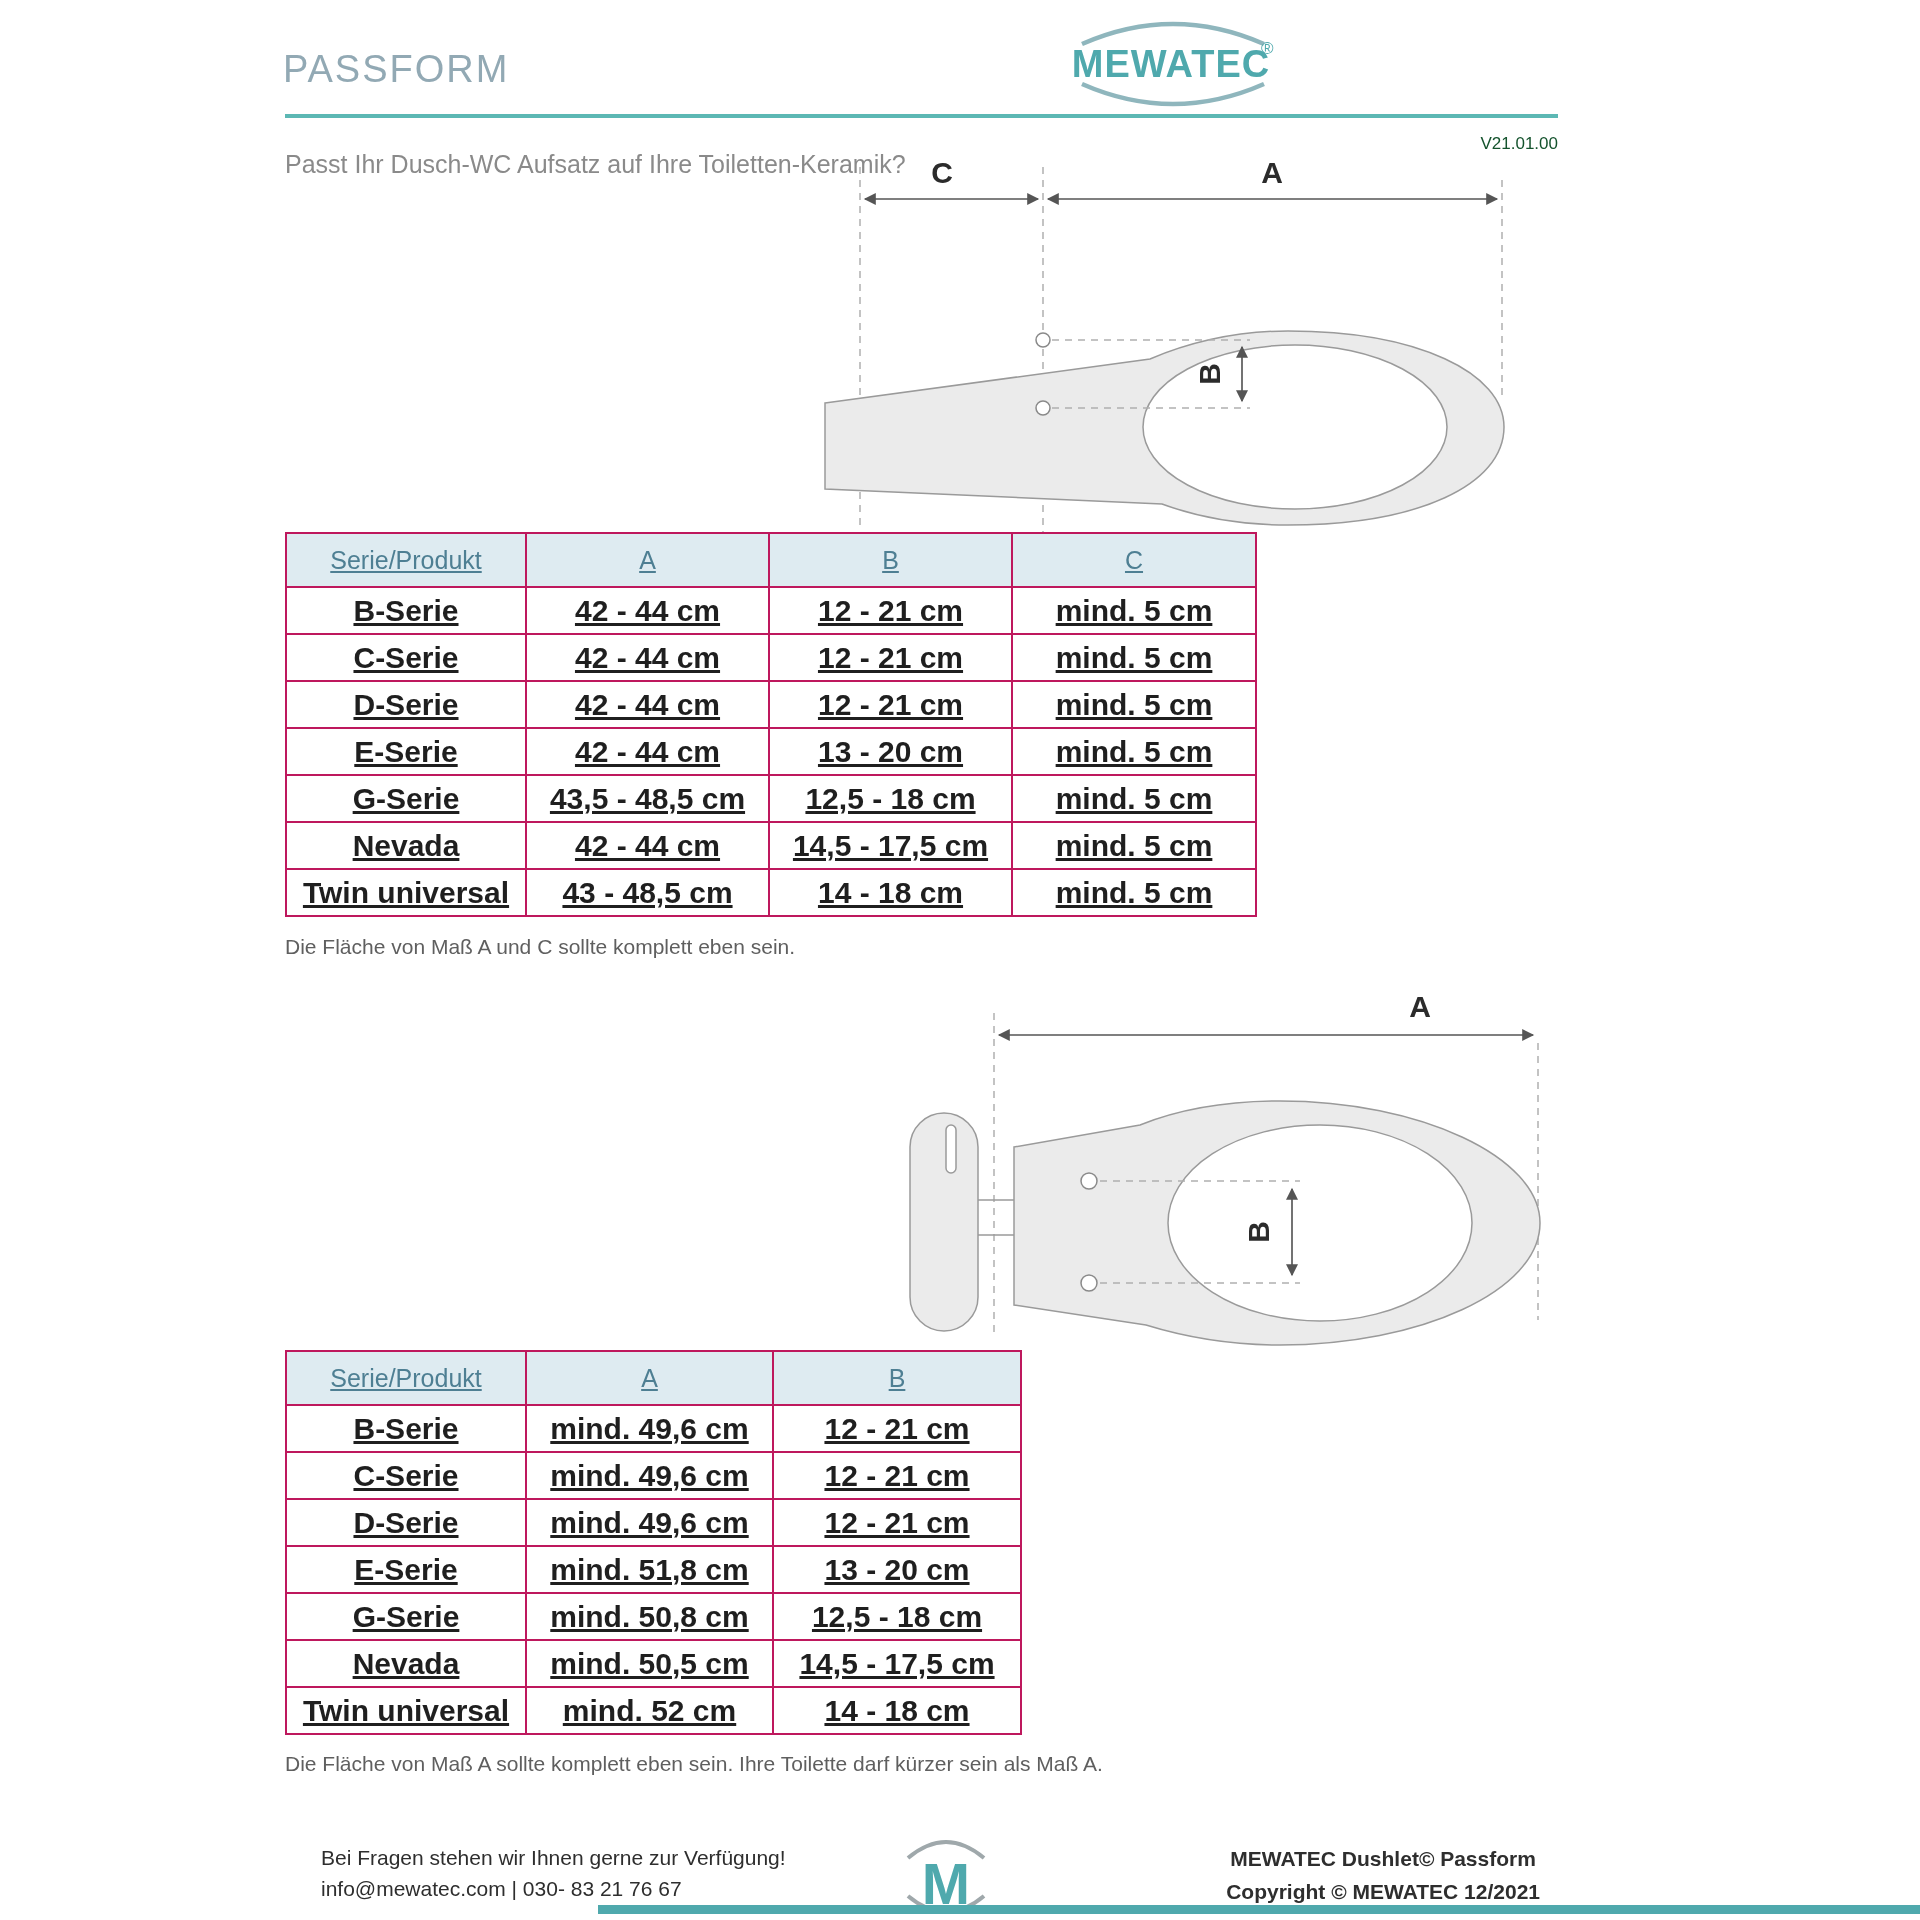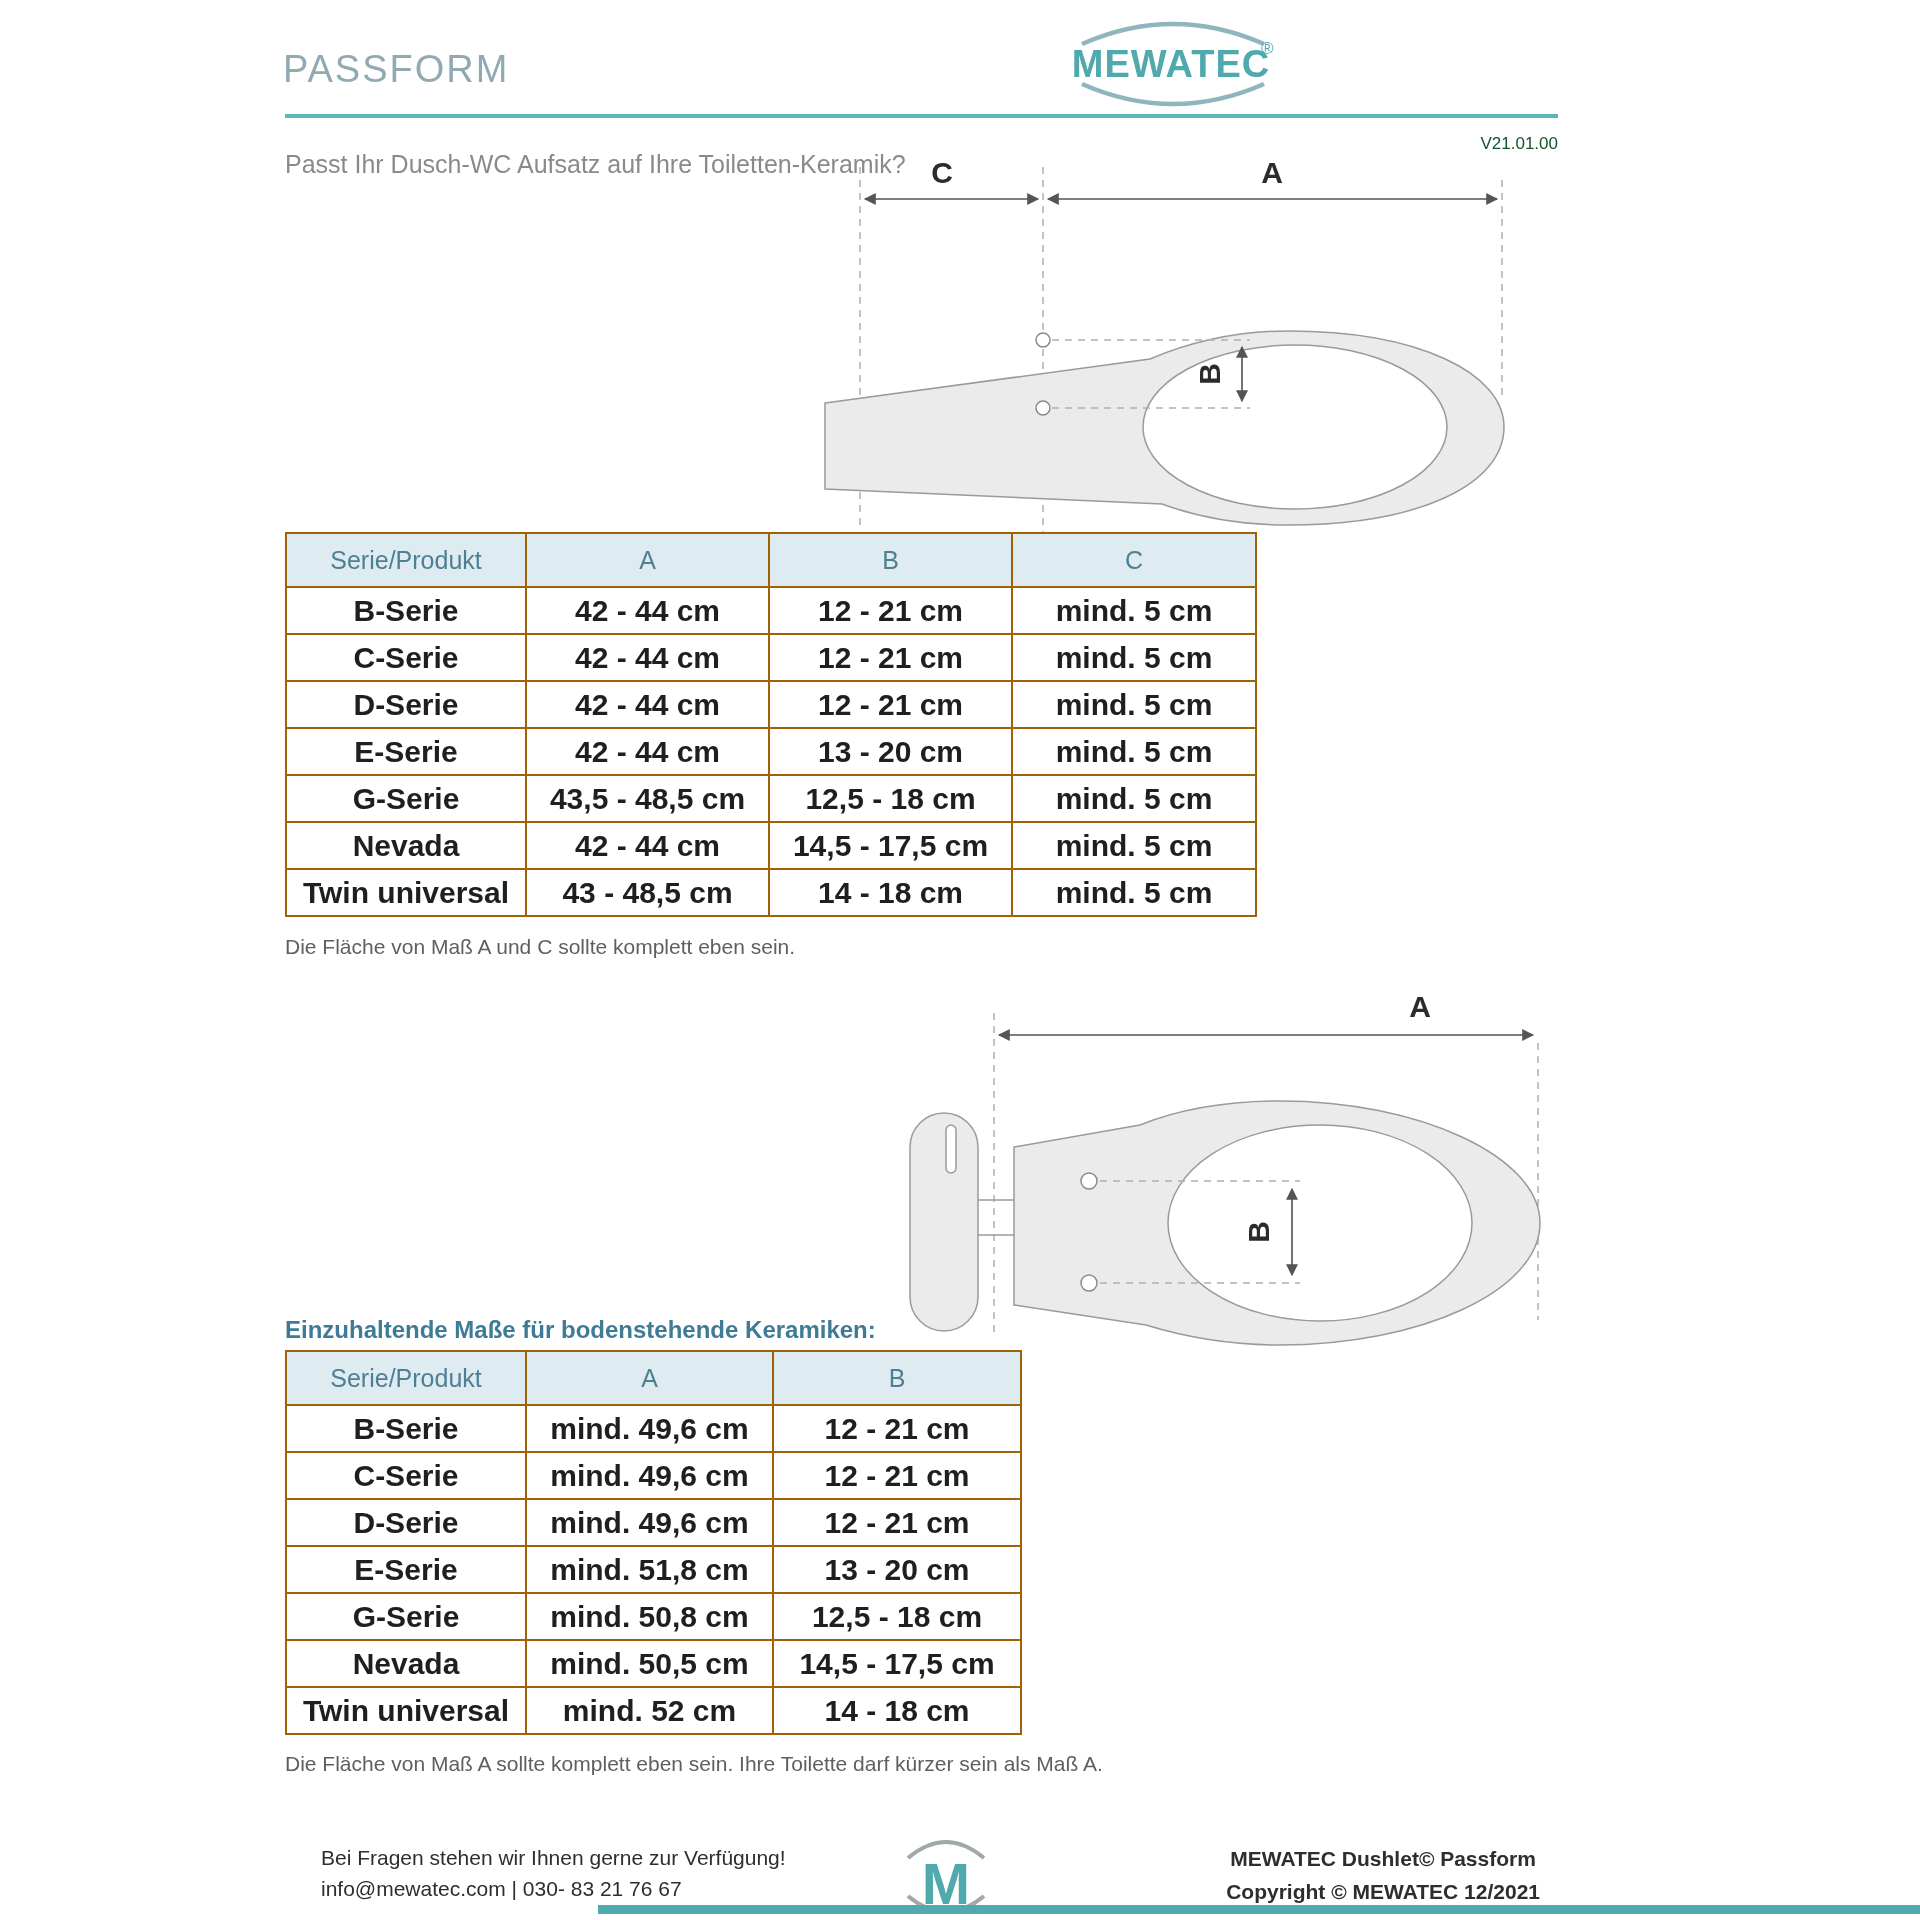--- a/index.html
+++ b/index.html
@@ -15,21 +15,21 @@
   .version { top:134px; right:362px; font-size:17px; color:#14532d; }
   .subtitle { left:285px; top:150px; font-size:25px; color:#8A8A8A; }
   .brand-logo { left:1068px; top:14px; }
 
   
   .sec-heading { font-size:24px; font-weight:700; color:#3F7B96; }
   .note { font-size:21px; color:#5F5F5F; }
 
   
   .fit-table { border-collapse:collapse; table-layout:fixed; background:#fff; }
-  .fit-table th, .fit-table td { border:2px solid #a16207; text-align:center; vertical-align:middle; padding:0 13px; }
+  .fit-table th, .fit-table td { border:2px solid #be185d; text-align:center; vertical-align:middle; padding:0 13px;text-decoration:underline; }
   .fit-table th { background:#DEEBF1; color:#4E7F93; font-weight:400; font-size:25px; height:52px; }
   .fit-table td { font-size:30px; font-weight:700; color:#1F1F1F; height:45px; }
 
   
   .footer-left { left:285px; top:1842px; font-size:21px; line-height:31px; color:#2E2E2E;margin-left:36px; }
   .footer-right { right:380px; top:1842px; font-size:21px; line-height:33px; color:#2E2E2E; font-weight:700; text-align:center;margin-left:13px; }
   .bottom-bar { left:598px; top:1905px; width:1322px; height:9px; background:#4FA9AD; }
 
   svg text { font-family:"Liberation Sans", sans-serif; }
   .dim-label { font-size:30px; font-weight:700; fill:#2B2B2B; }
@@ -152,21 +152,20 @@
     <path d="M 294,162 L 420,140 C 460,124 510,116 560,116 C 700,116 820,172 820,238 C 820,306 700,360 560,360 C 512,360 465,352 426,340 L 294,320 Z" fill="#EBEBEB" stroke="#9A9A9A" stroke-width="1.5"></path>
     <ellipse cx="600" cy="238" rx="152" ry="98" fill="#FFFFFF" stroke="#9A9A9A" stroke-width="1.5"></ellipse>
     <line x1="380" y1="196" x2="580" y2="196" stroke="#B0B0B0" stroke-width="1.5" stroke-dasharray="7 6"></line>
     <line x1="380" y1="298" x2="580" y2="298" stroke="#B0B0B0" stroke-width="1.5" stroke-dasharray="7 6"></line>
     <circle cx="369" cy="196" r="8" fill="#FFFFFF" stroke="#8A8A8A" stroke-width="1.5"></circle>
     <circle cx="369" cy="298" r="8" fill="#FFFFFF" stroke="#8A8A8A" stroke-width="1.5"></circle>
     <line x1="572" y1="204" x2="572" y2="290" stroke="#444" stroke-width="1.5" marker-start="url(#arr2)" marker-end="url(#arr2)"></line>
     <text class="dim-label" x="0" y="0" transform="translate(549,247) rotate(-90)" text-anchor="middle" font-size="26">B</text>
   </svg>
 
-  <div class="abs sec-heading" style="left:285px; top:1316px;">Einzuhaltende Maße für bodenstehende Keramiken:</div>
   <table class="fit-table abs" style="left:285px; top:1350px; width:735px;">
     <colgroup>
         <col style="width:240px">
         <col style="width:247px">
         <col style="width:248px">
       </colgroup>
     <thead>
       <tr>
         <th>Serie/Produkt</th>
         <th>A</th>

